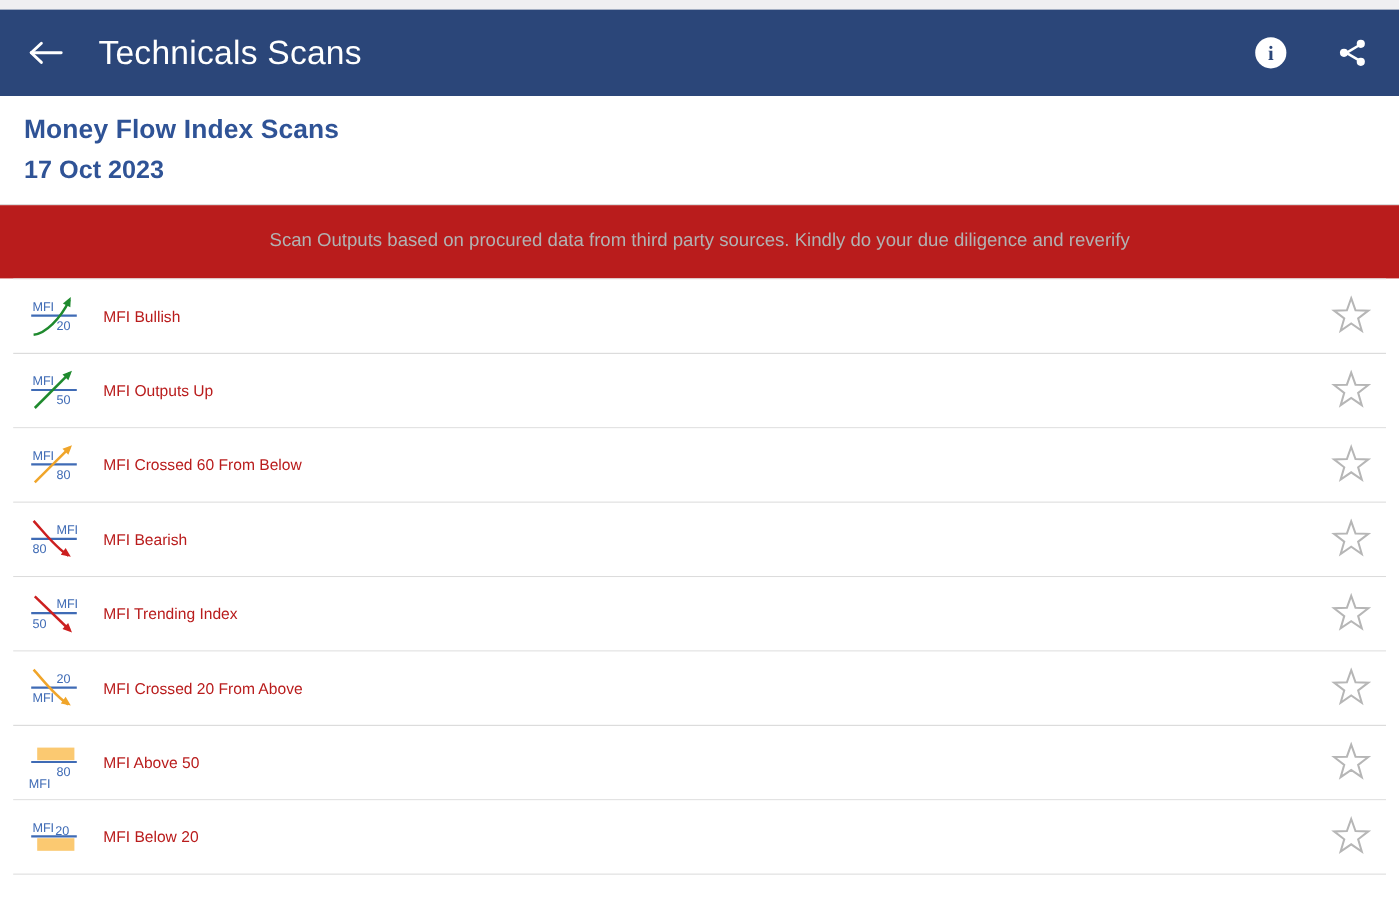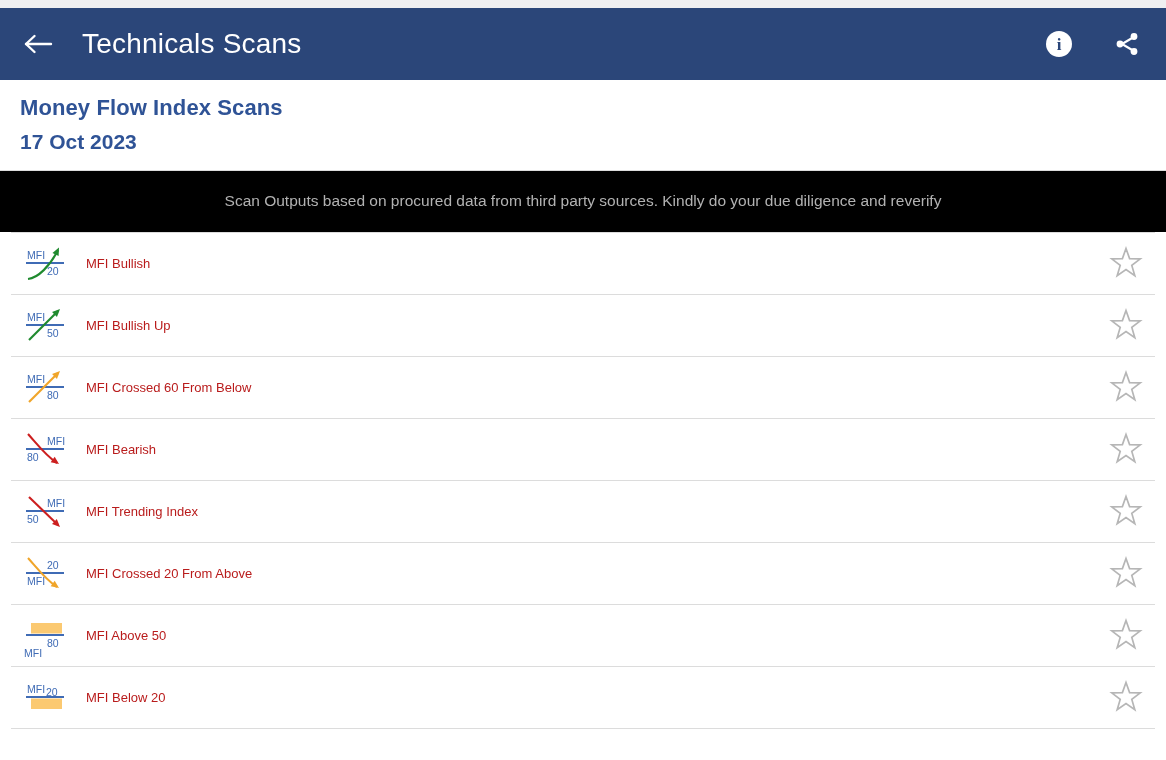--- a/index.html
+++ b/index.html
@@ -93,21 +93,21 @@
     width: calc(100% - 22px);
     margin-left: 11px;
   }
 
   
   #disclaimer-band {
     height: 61px;
     display: flex;
     align-items: center;
     justify-content: center;
-    background: #000000;
+    background: #b91c1c;
   }
   #disclaimer-text {
     color: #b2b2b2;
     font-size: 15.5px;
     text-align: center;
   }
 
   
   #scan-list { background: #ffffff; }
   .scan-row {
@@ -210,21 +210,21 @@
     <div class="scan-row">
       <div class="row-icon">
         <svg width="54" height="46" viewBox="0 0 54 46">
           <line x1="6" y1="23" x2="44" y2="23" stroke="#3f6bb5" stroke-width="1.8"></line>
           <line x1="9" y1="38" x2="38" y2="9" stroke="#1f8a2e" stroke-width="2.1"></line>
           <polygon points="40,7 36.96276979946322,14.93884328532484 32.061156714675164,10.037230200536785" fill="#1f8a2e"></polygon>
           <text x="7" y="19" fill="#3f6bb5" font-size="10.5" font-family="&quot;Liberation Sans&quot;, sans-serif">MFI</text>
           <text x="27" y="35" fill="#3f6bb5" font-size="10.5" font-family="&quot;Liberation Sans&quot;, sans-serif">50</text>
         </svg>
       </div>
-      <div class="row-label">MFI Bullish Up</div>
+      <div class="row-label">MFI Outputs Up</div>
       <div class="row-star">
         <svg width="34" height="34" viewBox="0 0 34 34">
           <polygon points="17.00,2.50 20.59,12.56 31.27,12.86 22.80,19.39 25.82,29.64 17.00,23.60 8.18,29.64 11.20,19.39 2.73,12.86 13.41,12.56" fill="none" stroke="#b6b6b6" stroke-width="1.7" stroke-linejoin="miter"></polygon>
         </svg>
       </div>
     </div>
     <div class="divider inset"></div>
     <div class="scan-row">
       <div class="row-icon">
         <svg width="54" height="46" viewBox="0 0 54 46">

